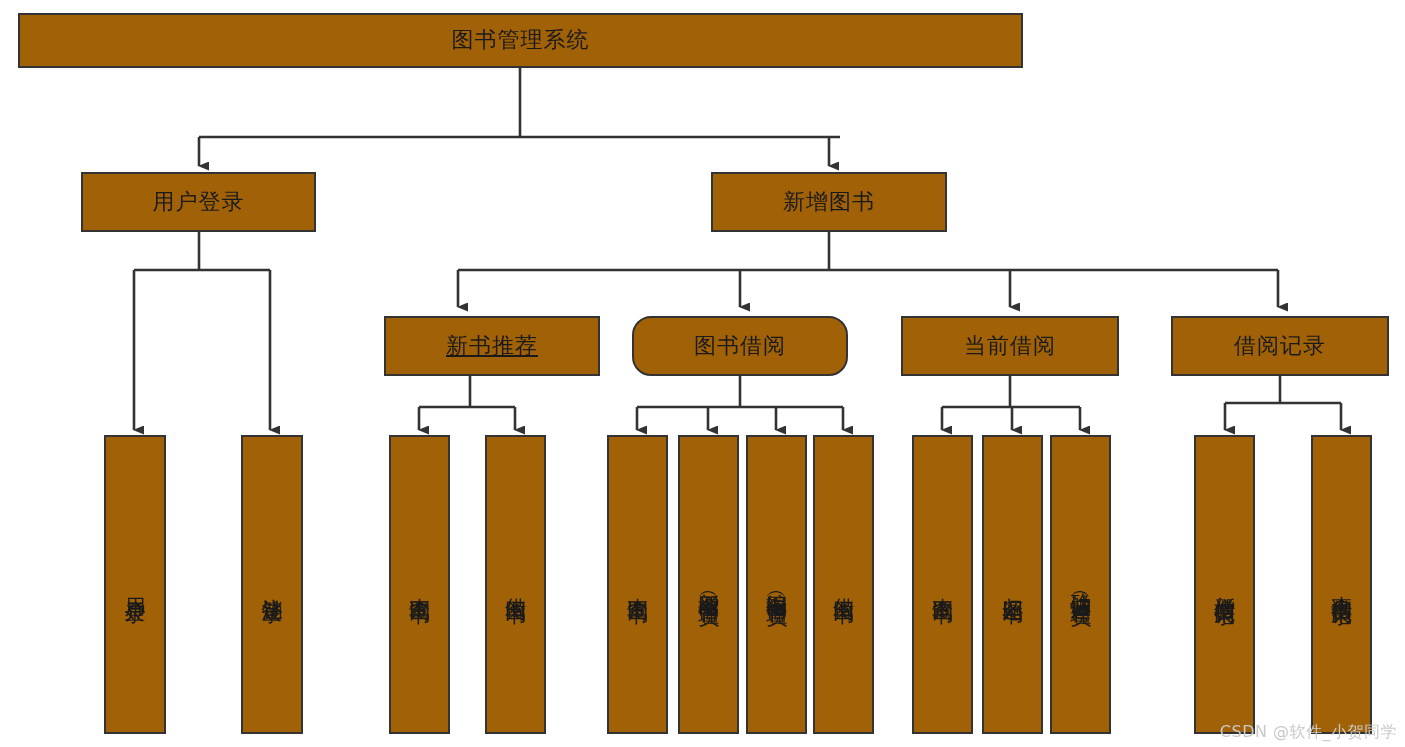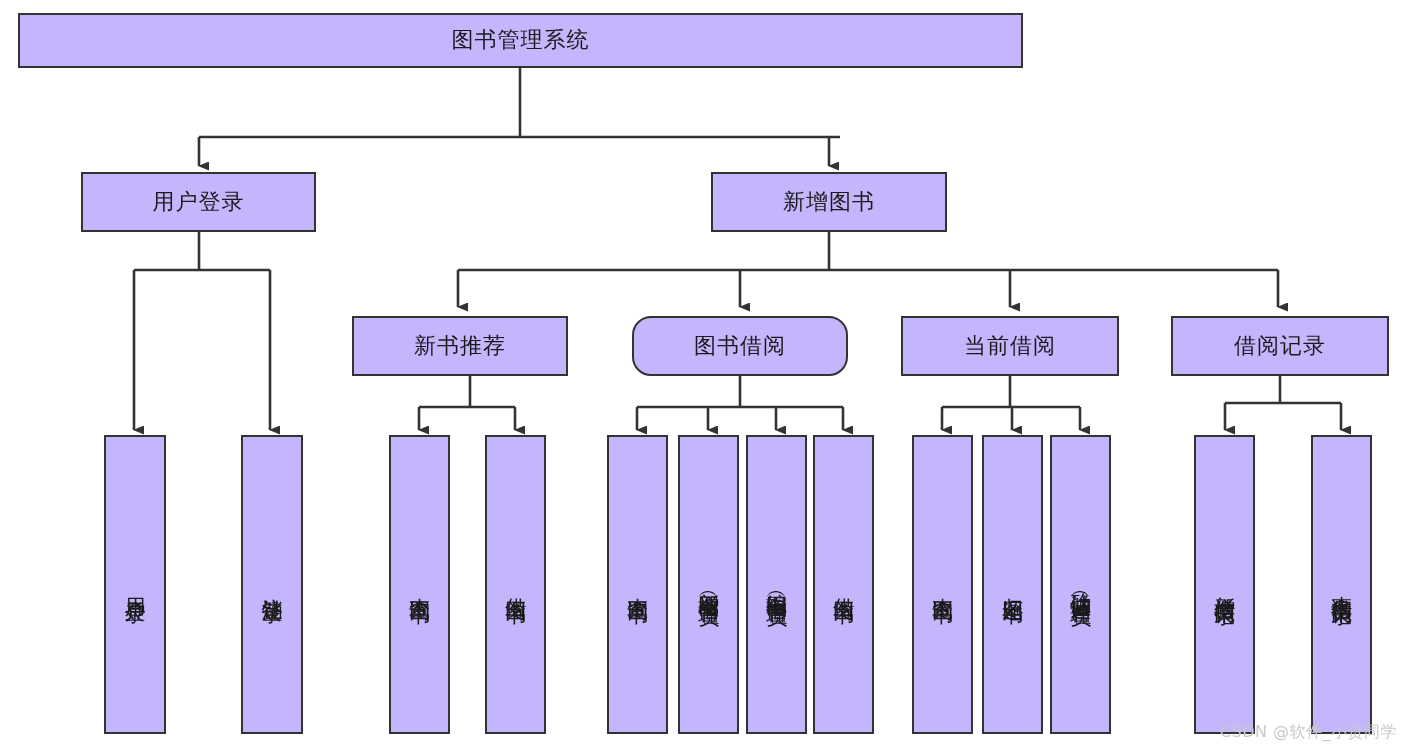--- a/index.html
+++ b/index.html
@@ -21,21 +21,21 @@
     position: absolute;
     left: 0;
     top: 0;
     width: 1405px;
     height: 747px;
   }
   .node {
     position: absolute;
     box-sizing: border-box;
     border: 2px solid #333333;
-    background: #c4b5fd;
+    background: #a16207;
     color: #1a1a1a;
     display: flex;
     align-items: center;
     justify-content: center;
     text-align: center;
   }
   .node-h {
     font-size: 22px;
     line-height: 1.2;
     letter-spacing: 1px;
@@ -113,21 +113,21 @@
       <path d="M1225,403 L1225,430" marker-end="url(#arrowhead)"></path>
       <path d="M1341,403 L1341,430" marker-end="url(#arrowhead)"></path>
     </g>
   </svg>
 
   <div class="node node-h" style="left:18px; top:13px; width:1005px; height:55px;">图书管理系统</div>
 
   <div class="node node-h" style="left:81px; top:172px; width:235px; height:60px;">用户登录</div>
   <div class="node node-h" style="left:711px; top:172px; width:236px; height:60px;">新增图书</div>
 
-  <div class="node node-h" style="left:352px; top:316px; width:216px; height:60px;">新书推荐</div>
+  <div class="node node-h" style="left:384px; top:316px; width:216px; height:60px;text-decoration:underline;">新书推荐</div>
   <div class="node node-h" style="left:632px; top:316px; width:216px; height:60px;border-radius:19px;">图书借阅</div>
   <div class="node node-h" style="left:901px; top:316px; width:218px; height:60px;">当前借阅</div>
   <div class="node node-h" style="left:1171px; top:316px; width:218px; height:60px;">借阅记录</div>
 
   <div class="node node-v" style="left:104px; top:435px; width:62px; height:299px;">用户登录</div>
   <div class="node node-v" style="left:241px; top:435px; width:62px; height:299px;">注销登录</div>
 
   <div class="node node-v" style="left:389px; top:435px; width:61px; height:299px;">查询图书</div>
   <div class="node node-v" style="left:485px; top:435px; width:61px; height:299px;">借阅图书</div>
 

